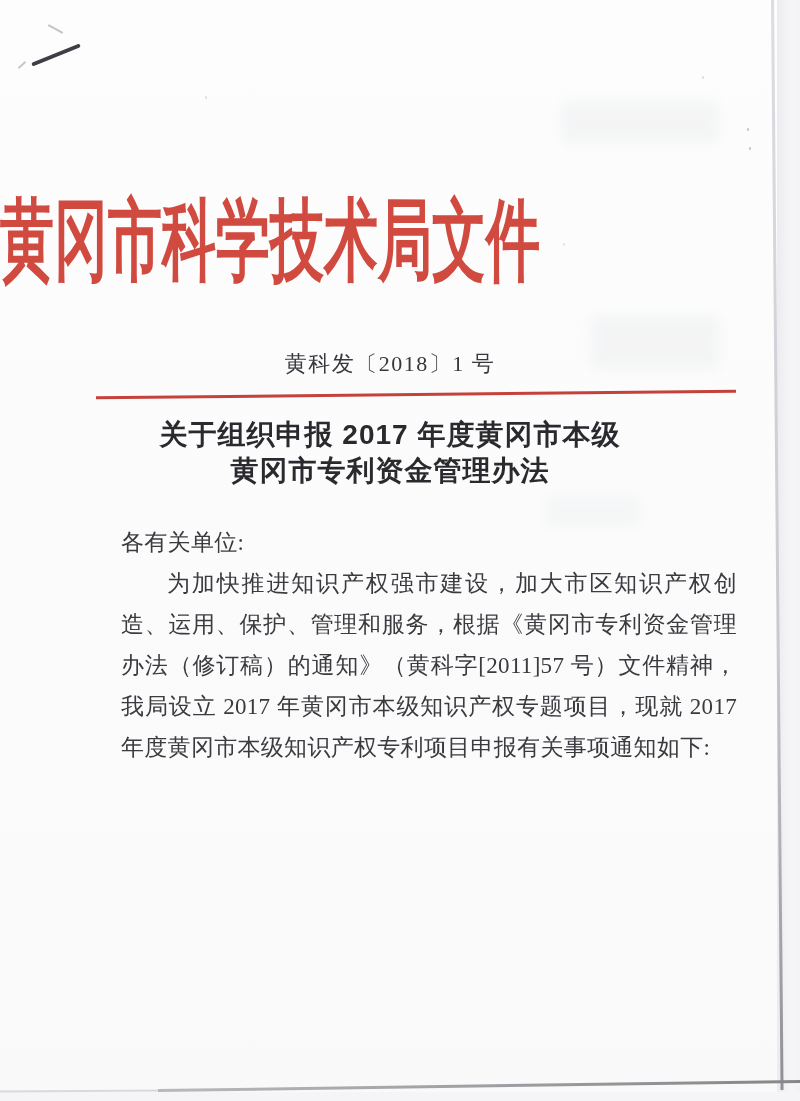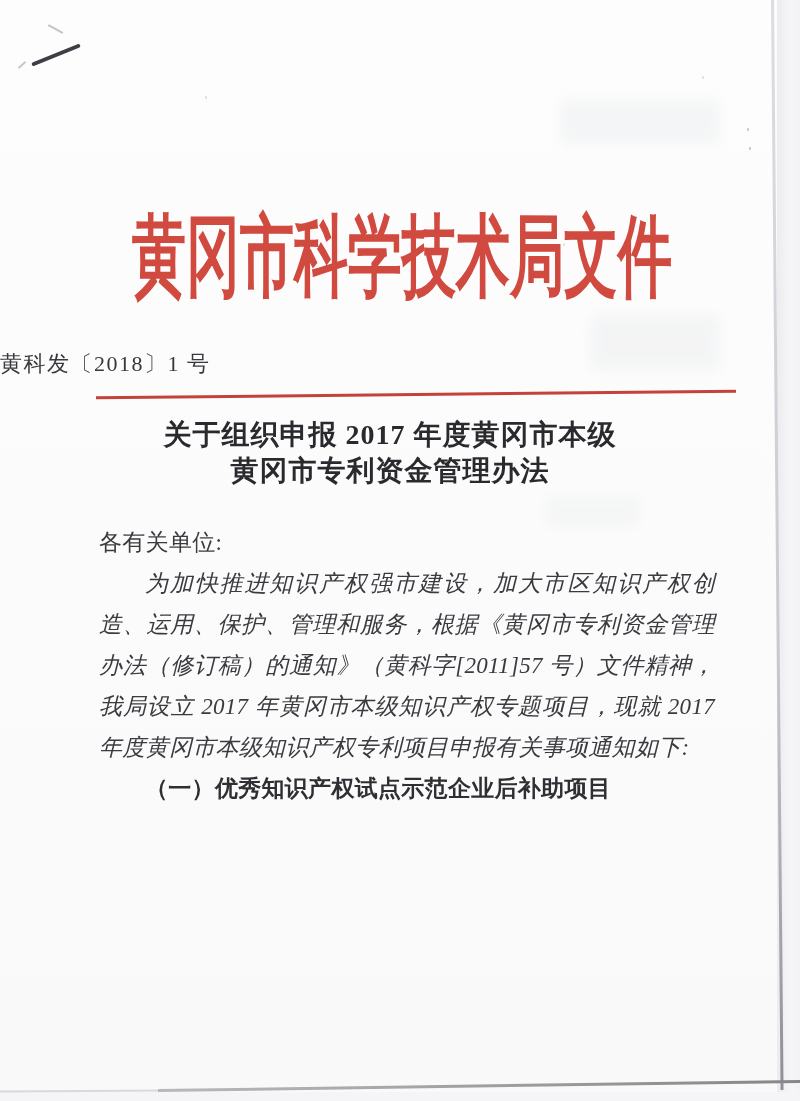--- a/index.html
+++ b/index.html
@@ -79,74 +79,74 @@
   }
   .edge-bottom-line-faint {
     position: absolute; left: 0; top: 1090px;
     width: 165px; height: 2px;
     background: #d9d9dd;
     transform: rotate(-0.3deg);
   }
 
   
   .agency-wrap {
-    position: absolute; left: 12px; top: 196px;
+    position: absolute; left: 0; top: 196px;
     width: 780px; height: 90px;
-    display: flex; align-items: center; justify-content: center; margin-top: 16px;
+    display: flex; align-items: center; 
   }
   .agency {
     font-family: "Liberation Serif", serif;
     font-weight: bold;
     font-size: 54px;
     line-height: 1;
     letter-spacing: 0px;
     color: #d14a40;
     transform: scaleY(1.66);
     white-space: nowrap;
   }
 
   .docnum {
     position: absolute; left: 0; top: 349px;
     width: 780px;
-    text-align: left;
+    text-align: center;
     font-size: 22px;
     letter-spacing: 1.5px;
     color: #38383c;
   }
 
   .red-rule {
     position: absolute; left: 96px; top: 393px;
     width: 640px; height: 3px;
     background: #c4423b;
     transform: rotate(-0.6deg);
   }
 
   .doc-title {
     position: absolute; left: 0; top: 417px;
     width: 780px;
     text-align: center;
-    font-family: Liberation Serif, serif;
+    font-family: Liberation Sans, sans-serif;
     font-weight: bold;
     font-size: 28px;
     line-height: 36px;
     letter-spacing: 1px;
     color: #2a2a2e;
   }
 
   .body-block {
-    position: absolute; left: 99px; top: 522px;
+    position: absolute; left: 121px; top: 522px;
     width: 616px;
     font-size: 23px;
     line-height: 41px;
     text-align: justify;
     color: #3a3a3f;
     letter-spacing: 0.3px;
   }
   .body-block p { margin: 0; }
-  .para { text-indent: 2em; font-style: italic; }
+  .para { text-indent: 2em; }
   .salutation { text-indent: 0; }
   .section-heading {
     text-indent: 2em;
     font-family: "Liberation Sans", sans-serif;
     font-weight: bold;
     color: #28282c;
   }
   .sub-heading {
     text-indent: 2em;
     font-weight: bold;
@@ -181,21 +181,20 @@
     <div class="red-rule"></div>
 
     <div class="doc-title">
       <div>关于组织申报 2017 年度黄冈市本级</div>
       <div>黄冈市专利资金管理办法</div>
     </div>
 
     <div class="body-block">
       <p class="salutation">各有关单位:</p>
       <p class="para">为加快推进知识产权强市建设，加大市区知识产权创造、运用、保护、管理和服务，根据《黄冈市专利资金管理办法（修订稿）的通知》（黄科字[2011]57 号）文件精神，我局设立 2017 年黄冈市本级知识产权专题项目，现就 2017 年度黄冈市本级知识产权专利项目申报有关事项通知如下:</p>
-      <p class="sub-heading">（一）优秀知识产权试点示范企业后补助项目</p>
     </div>
 
   </div>
 
   <div class="edge-right-band"></div>
   <div class="edge-right-line"></div>
   <div class="edge-bottom-area"></div>
   <div class="edge-bottom-line-faint"></div>
   <div class="edge-bottom-line"></div>
 

